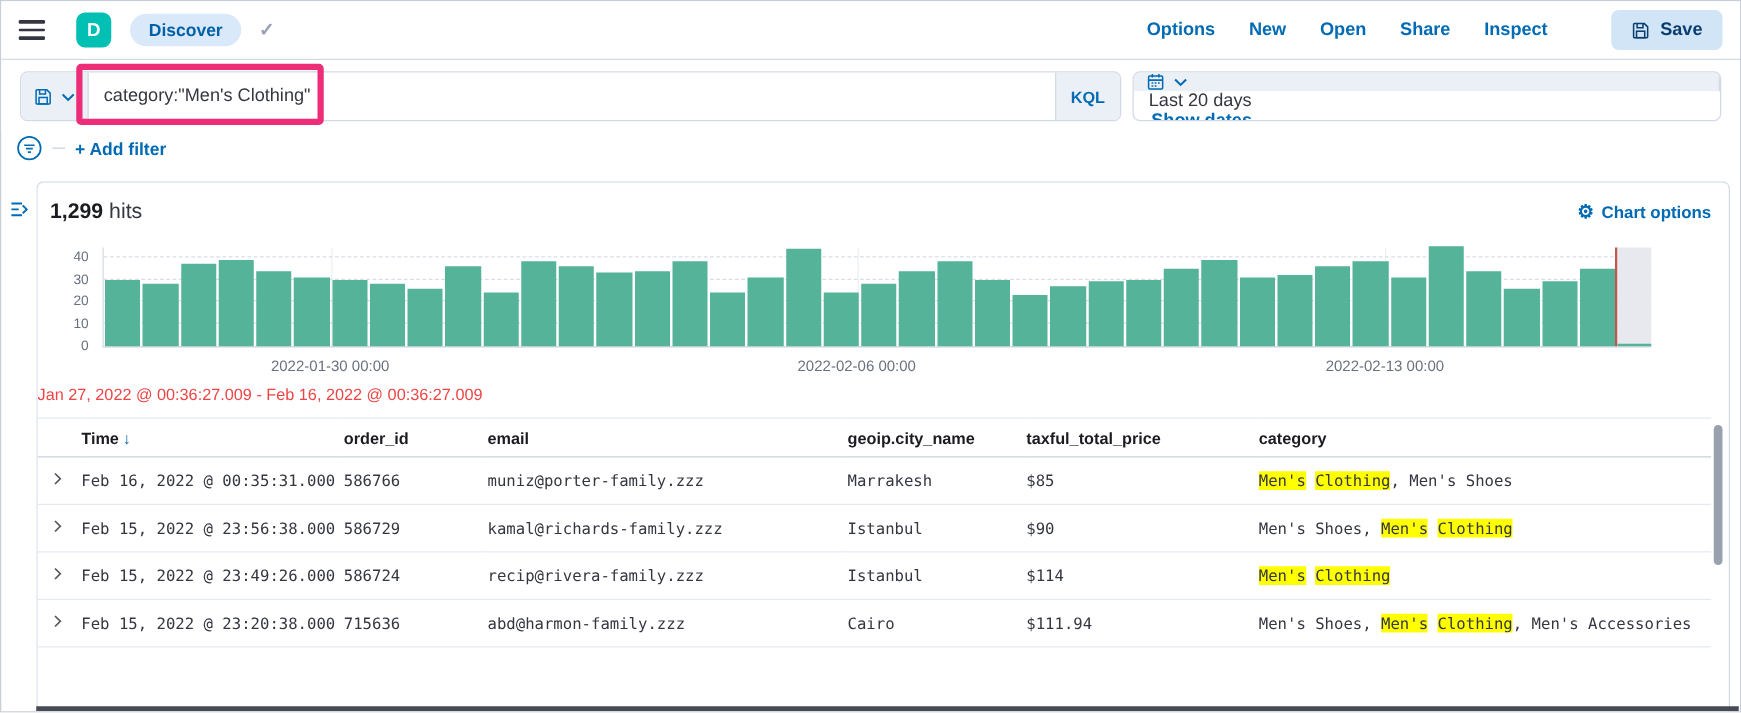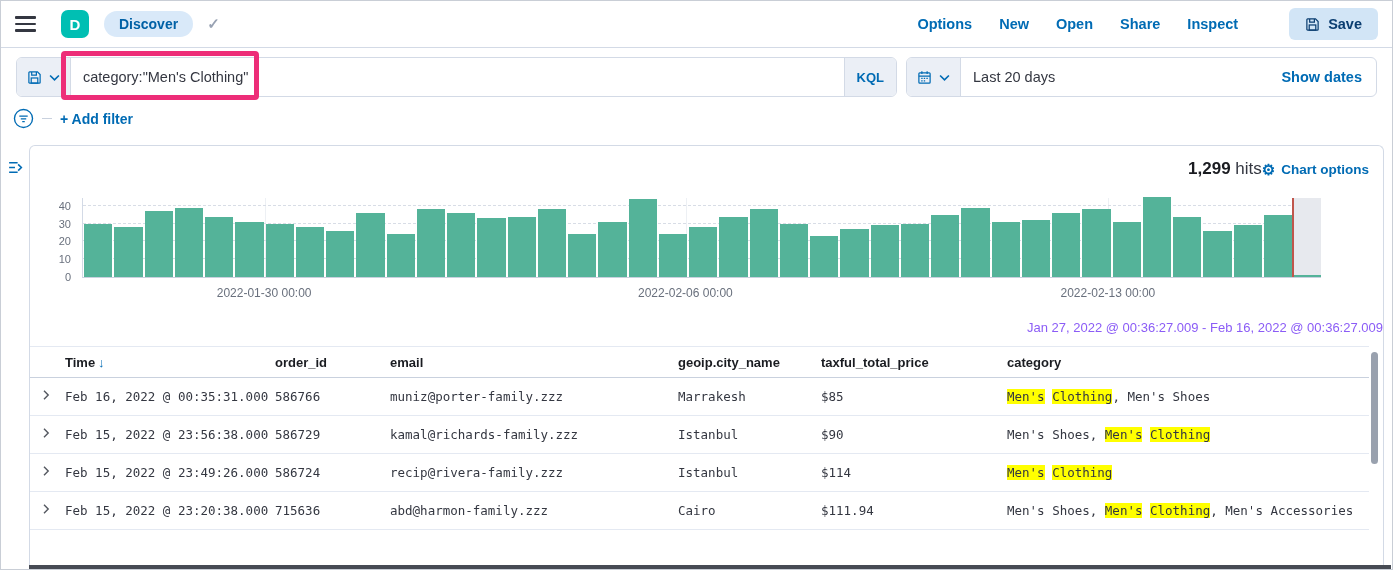--- a/index.html
+++ b/index.html
@@ -28,42 +28,42 @@
   .querybar { display: flex; gap: 9px; padding: 9px 15px 8px 15px; position: relative; background: #fff; }
   .input-group { display: flex; align-items: stretch; height: 40px; border: 1px solid #D3DAE6;
           border-radius: 6px; background: #fff; overflow: hidden; }
   .search-group { flex: 1; }
   .prepend { background: #EBEFF6; border-right: 1px solid #D3DAE6; display: flex; align-items: center;
           gap: 7px; padding: 0 10px; color: #006BB4; cursor: pointer; }
   .query-input { border: none; outline: none; flex: 1; font-size: 14.5px; padding: 0 12px;
           color: #343741; font-family: inherit; background: transparent; }
   .kql-badge { background: #EBEFF6; border-left: 1px solid #D3DAE6; color: #006BB4; font-weight: 700;
           font-size: 13px; display: flex; align-items: center; padding: 0 12px; cursor: pointer; }
-  .date-group { width: 471px; }
+  .date-group { width: 471px; flex-direction: column; }
   .date-text { flex: 1; display: flex; align-items: center; padding: 0 12px; font-size: 14.5px;
           color: #343741; cursor: pointer; }
   .show-dates { display: flex; align-items: center; padding: 0 14px; color: #006BB4;
           font-weight: 600; font-size: 14.5px; cursor: pointer; }
   .refresh-btn { width: 116px; height: 40px; background: #0071C2; color: #fff; border: none;
           border-radius: 6px; font-weight: 700; font-size: 14.5px; display: flex; align-items: center;
           justify-content: center; gap: 8px; cursor: pointer; font-family: inherit; }
   .annotation-box { position: absolute; left: 60px; top: 3px; width: 198px; height: 49px;
           border: 5px solid #ED2D78; border-radius: 4px; pointer-events: none; z-index: 5; }
 
   
   .filterbar { display: flex; align-items: center; gap: 8px; padding: 3px 15px 10px 12px; }
   .filter-dash { width: 10px; height: 1px; background: #C9D1DE; }
   .add-filter { color: #006BB4; font-weight: 600; font-size: 14px; cursor: pointer; }
 
   
   .main { display: flex; margin-top: 6px; height: 425px; }
   .gutter { width: 28px; display: flex; justify-content: center; padding-top: 14px; }
   .panel { flex: 1; margin-right: 8px; border: 1px solid #D3DAE6; border-bottom: none;
           border-radius: 6px 6px 0 0; background: #fff; position: relative; overflow: hidden; }
-  .panel-header { display: flex; justify-content: flex-end; align-items: center;
+  .panel-header { display: flex; justify-content: space-between; align-items: center;
           padding: 13px 14px 0 10px; }
   .hits { font-size: 17px; color: #343741; }
   .hits .count { color: #1A1C21; font-weight: 700; }
   .chart-options { color: #006BB4; font-weight: 600; font-size: 13.5px; display: flex;
           gap: 6px; align-items: center; cursor: pointer; }
   .gear-glyph { font-size: 15px; line-height: 1; }
 
   
   .chart-area { margin: 19px 62px 0 52px; position: relative; }
   .plot { height: 80px; position: relative; border-left: 1px solid #D3DAE6;
@@ -75,21 +75,21 @@
   .vgrid { position: absolute; top: 0; bottom: 0; width: 1px; background: #EDF0F4; }
   .bars { position: absolute; left: 1px; right: 29px; top: 0; bottom: 0; display: flex;
           align-items: flex-end; gap: 2px; }
   .bar { flex: 1; background: #54B399; }
   .nowline { position: absolute; right: 27px; width: 2px; top: 0; bottom: 0; background: #C0564C; }
   .endzone { position: absolute; right: 0; width: 27px; top: 0; bottom: 0; background: #E7E9EE; }
   .partial-bar { position: absolute; bottom: 0; left: 0; right: 0; height: 2px; background: #54B399; }
   .xlabels { position: relative; height: 16px; margin-top: 8px; }
   .xlab { position: absolute; transform: translateX(-50%); font-size: 12px; color: #69707D;
           white-space: nowrap; }
-  .caption { text-align: right; font-size: 13px; color: #8b5cf6; margin-top: 18px; }
+  .caption { text-align: left; font-size: 13px; color: #ef4444; margin-top: 6px; }
 
   
   .table-wrap { margin-top: 11px; position: relative; }
   table { border-collapse: collapse; table-layout: fixed; width: calc(100% - 14px); }
   thead th { text-align: left; font-size: 13px; color: #1A1C21; font-weight: 700;
           padding: 8px 6px 7px 0; border-top: 1px solid #E4E9F2; border-bottom: 1px solid #C9D1DE;
           white-space: nowrap; overflow: hidden; cursor: pointer; }
   tbody td { font-family: "DejaVu Sans Mono", monospace; font-size: 12.5px; color: #343741;
           padding: 11px 6px 11px 0; border-bottom: 1px solid #E4E9F2; white-space: nowrap;
           overflow: hidden; }

